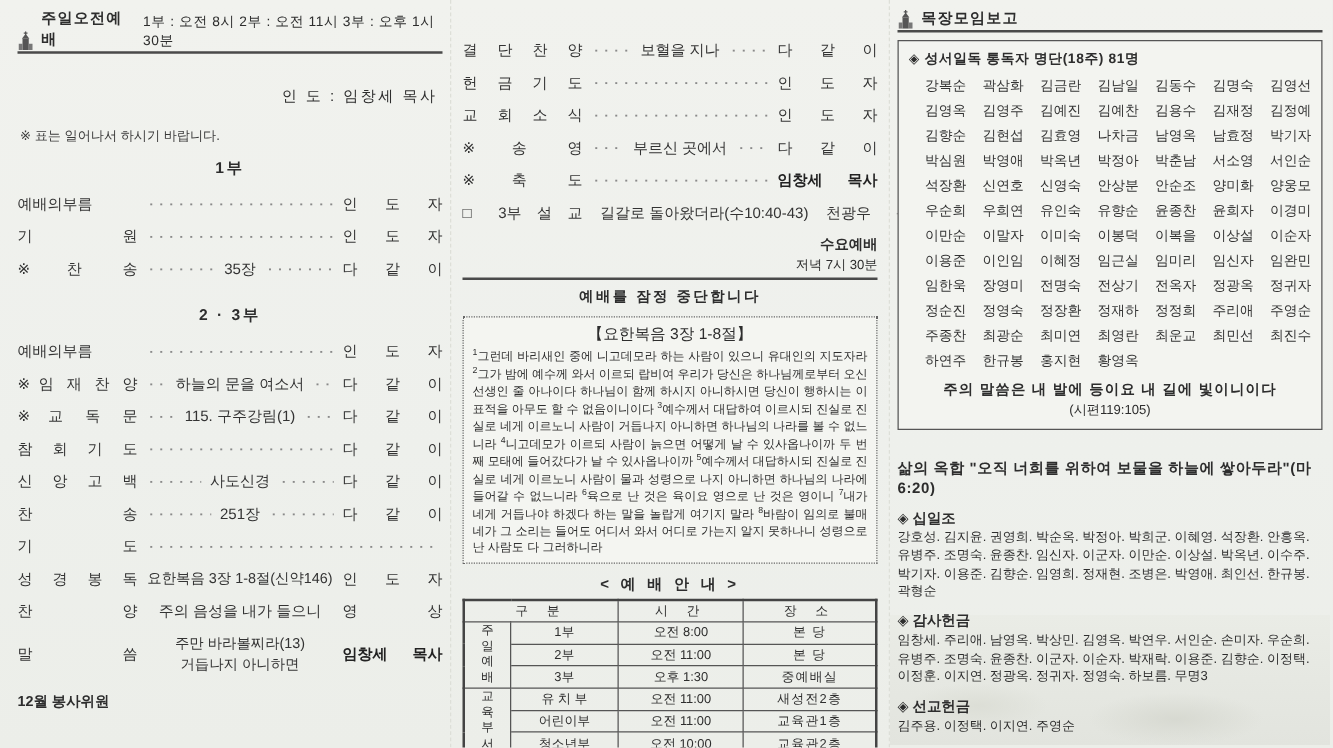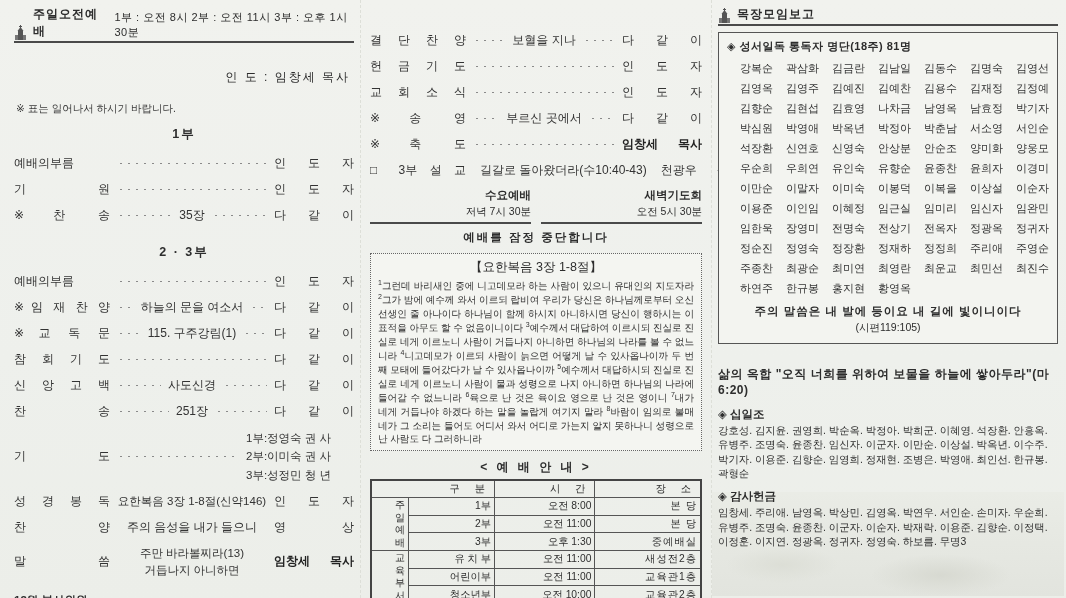--- a/index.html
+++ b/index.html
@@ -45,21 +45,21 @@
 
   
   #scripture{border:1.5px dotted #666;padding:5px 7px;background:#f4f5f1;}
   #scripture .sc-title{text-align:center;font-weight:normal;font-size:12.5px;margin-bottom:2px;}
   #scripture .sc-text{font-size:9.6px;line-height:1.38;text-align:justify;color:#2e2e2e;}
   #scripture sup{font-size:7px;}
 
   
   #guide-title{text-align:center;font-weight:bold;font-size:12px;letter-spacing:3px;margin:8px 0 3px;}
   table.guide{width:100%;border-collapse:collapse;font-size:10.3px;}
-  table.guide td,table.guide th{border:1px solid #555;padding:1px 3px;text-align:right;color:#2e2e2e;margin-top:32px;}
+  table.guide td,table.guide th{border:1px solid #555;padding:1px 3px;text-align:center;color:#2e2e2e;margin-top:32px;}
   table.guide{border:2px solid #444;}
   table.guide th{font-weight:normal;letter-spacing:6px;}
   td.vgroup{width:30px;line-height:1.25;font-size:10px;}
   td.place{letter-spacing:1px;}
 
   
   #read-box{border:1.5px solid #555;margin-top:6px;padding:6px 8px 8px;background:#f3f4f0;}
   #read-title{font-weight:bold;font-size:11px;margin-bottom:7px;letter-spacing:0.5px;}
   #names-grid{display:grid;grid-template-columns:repeat(7,1fr);row-gap:5px;font-size:11px;color:#333;text-align:right;}
   #names-grid span{white-space:nowrap;}
@@ -155,25 +155,20 @@
         <div class="worship-row">
           <span class="w-label">찬 송</span>
           <span class="w-dots"></span>
           <span class="w-mid">251장</span>
           <span class="w-dots"></span>
           <span class="w-right">다 같 이</span>
         </div>
         <div class="worship-row">
           <span class="w-label">기 도</span>
           <span class="w-dots"></span>
-          <div class="w-rlines">
-            <div>1부:정영숙 권 사</div>
-            <div>2부:이미숙 권 사</div>
-            <div>3부:성정민 청 년</div>
-          </div>
         </div>
         <div class="worship-row">
           <span class="w-label">성 경 봉 독</span>
           <div class="w-midblock">
             <div>요한복음 3장 1-8절(신약146)</div>
           </div>
           <span class="w-right">인 도 자</span>
         </div>
         <div class="worship-row">
           <span class="w-label">찬 양</span>
@@ -234,24 +229,20 @@
           <span class="w-dots"></span>
           <span class="w-mid">길갈로 돌아왔더라(수10:40-43)</span>
           <span class="w-dots"></span>
           <span class="w-right">천광우 목사</span>
         </div>
       </div>
     <div id="services">
         <div class="svc">
           <div class="s-name">수요예배</div>
           <div class="s-time">저녁 7시 30분</div>
-        </div>
-        <div class="svc">
-          <div class="s-name">새벽기도회</div>
-          <div class="s-time">오전 5시 30분</div>
         </div>
       </div>
     <div id="suspend">예배를 잠정 중단합니다</div>
     <div id="scripture">
       <div class="sc-title">【요한복음 3장 1-8절】</div>
       <div class="sc-text" id="sc-text"><sup>1</sup>그런데 바리새인 중에 니고데모라 하는 사람이 있으니 유대인의 지도자라 <sup>2</sup>그가 밤에 예수께 와서 이르되 랍비여 우리가 당신은 하나님께로부터 오신 선생인 줄 아나이다 하나님이 함께 하시지 아니하시면 당신이 행하시는 이 표적을 아무도 할 수 없음이니이다 <sup>3</sup>예수께서 대답하여 이르시되 진실로 진실로 네게 이르노니 사람이 거듭나지 아니하면 하나님의 나라를 볼 수 없느니라 <sup>4</sup>니고데모가 이르되 사람이 늙으면 어떻게 날 수 있사옵나이까 두 번째 모태에 들어갔다가 날 수 있사옵나이까 <sup>5</sup>예수께서 대답하시되 진실로 진실로 네게 이르노니 사람이 물과 성령으로 나지 아니하면 하나님의 나라에 들어갈 수 없느니라 <sup>6</sup>육으로 난 것은 육이요 영으로 난 것은 영이니 <sup>7</sup>내가 네게 거듭나야 하겠다 하는 말을 놀랍게 여기지 말라 <sup>8</sup>바람이 임의로 불매 네가 그 소리는 들어도 어디서 와서 어디로 가는지 알지 못하나니 성령으로 난 사람도 다 그러하니라 </div>
     </div>
     <div id="guide-title">&lt; 예 배 안 내 &gt;</div>
     <table class="guide">
       <thead>
@@ -402,16 +393,20 @@
     <div id="life-line">삶의 옥합 "오직 너희를 위하여 보물을 하늘에 쌓아두라"(마6:20)</div>
     <div id="offering-sections">
         <div class="off-sec">
           <div class="off-head">◈ 십일조</div>
           <div class="off-names">강호성. 김지윤. 권영희. 박순옥. 박정아. 박희군. 이혜영. 석장환. 안흥옥. 유병주. 조명숙. 윤종찬. 임신자. 이군자. 이만순. 이상설. 박옥년. 이수주. 박기자. 이용준. 김향순. 임영희. 정재현. 조병은. 박영애. 최인선. 한규봉. 곽형순</div>
         </div>
         <div class="off-sec">
           <div class="off-head">◈ 감사헌금</div>
           <div class="off-names">임창세. 주리애. 남영옥. 박상민. 김영옥. 박연우. 서인순. 손미자. 우순희. 유병주. 조명숙. 윤종찬. 이군자. 이순자. 박재락. 이용준. 김향순. 이정택. 이정훈. 이지연. 정광옥. 정귀자. 정영숙. 하보름. 무명3</div>
         </div>
+        <div class="off-sec">
+          <div class="off-head">◈ 선교헌금</div>
+          <div class="off-names">김주용. 이정택. 이지연. 주영순</div>
+        </div>
       </div>
 
   </div>
 </div>
 
 </body></html>

